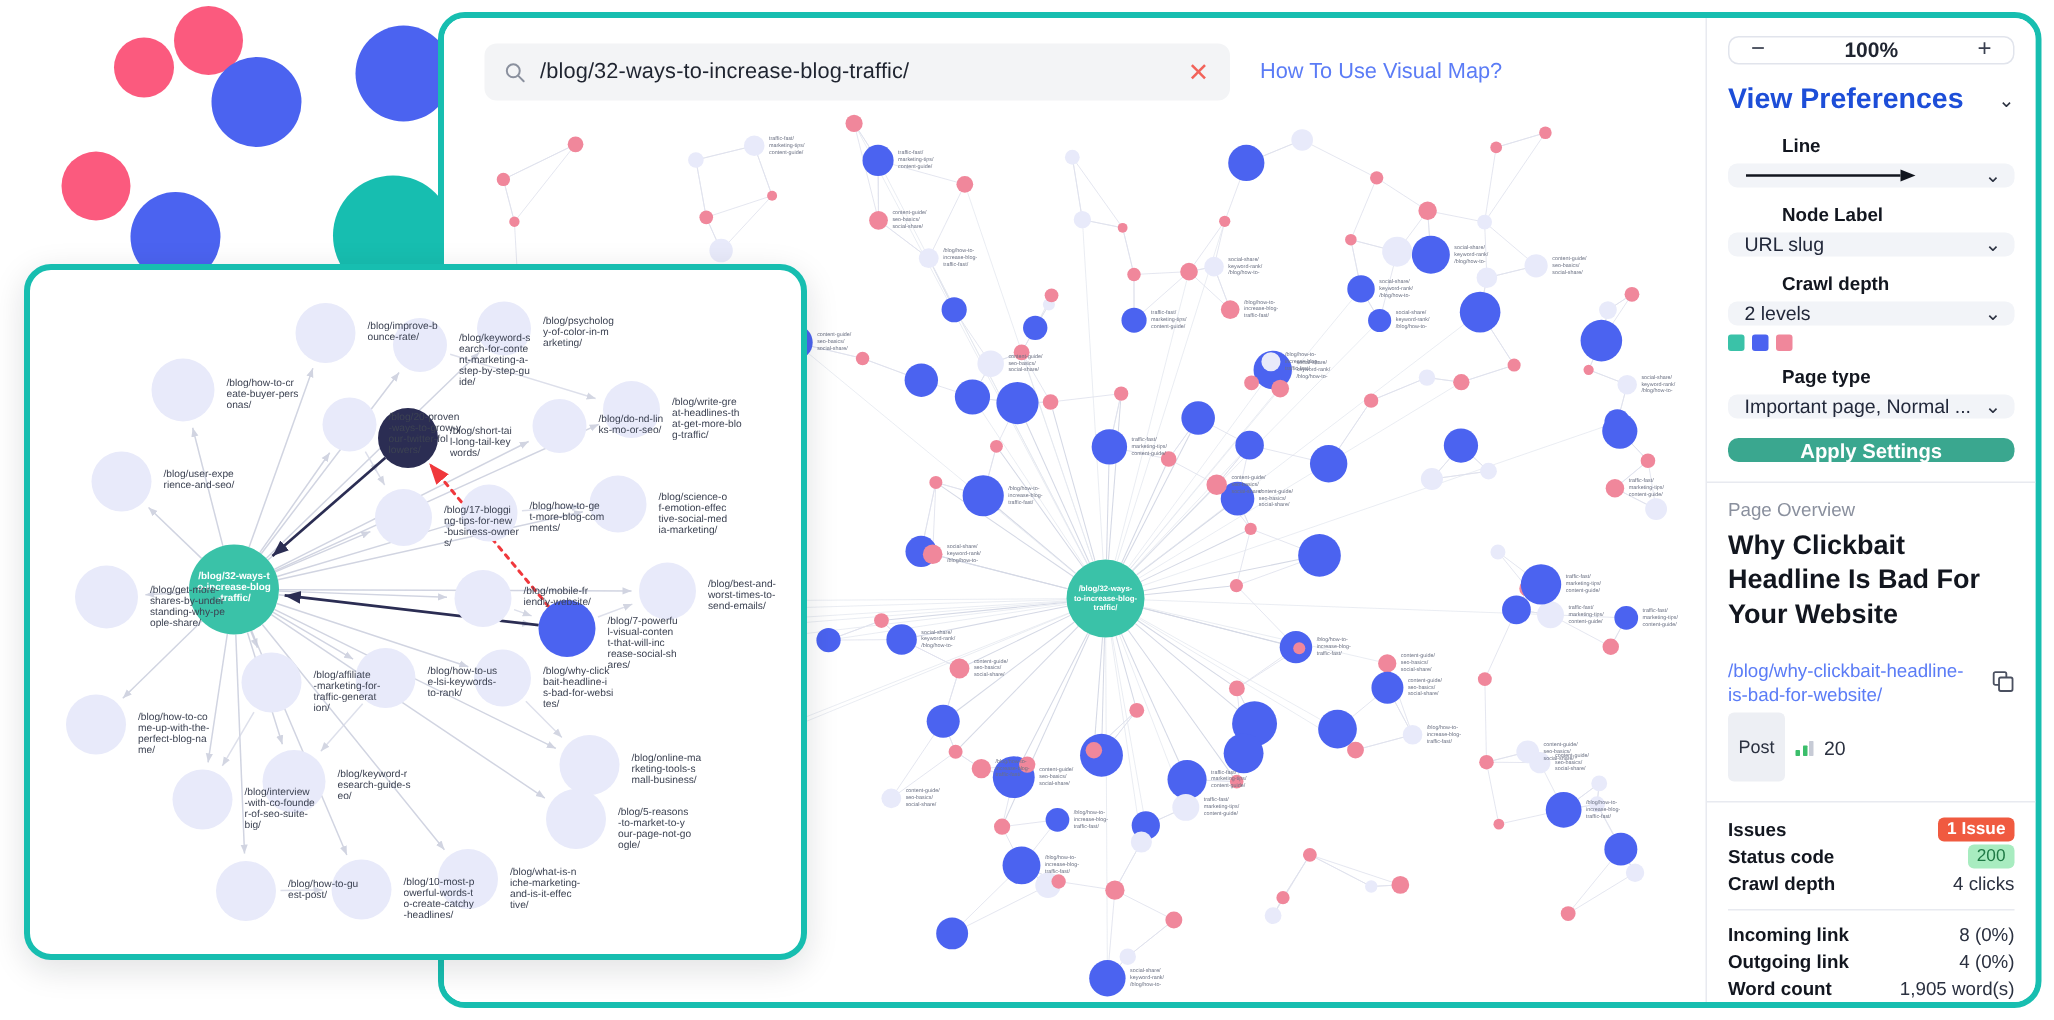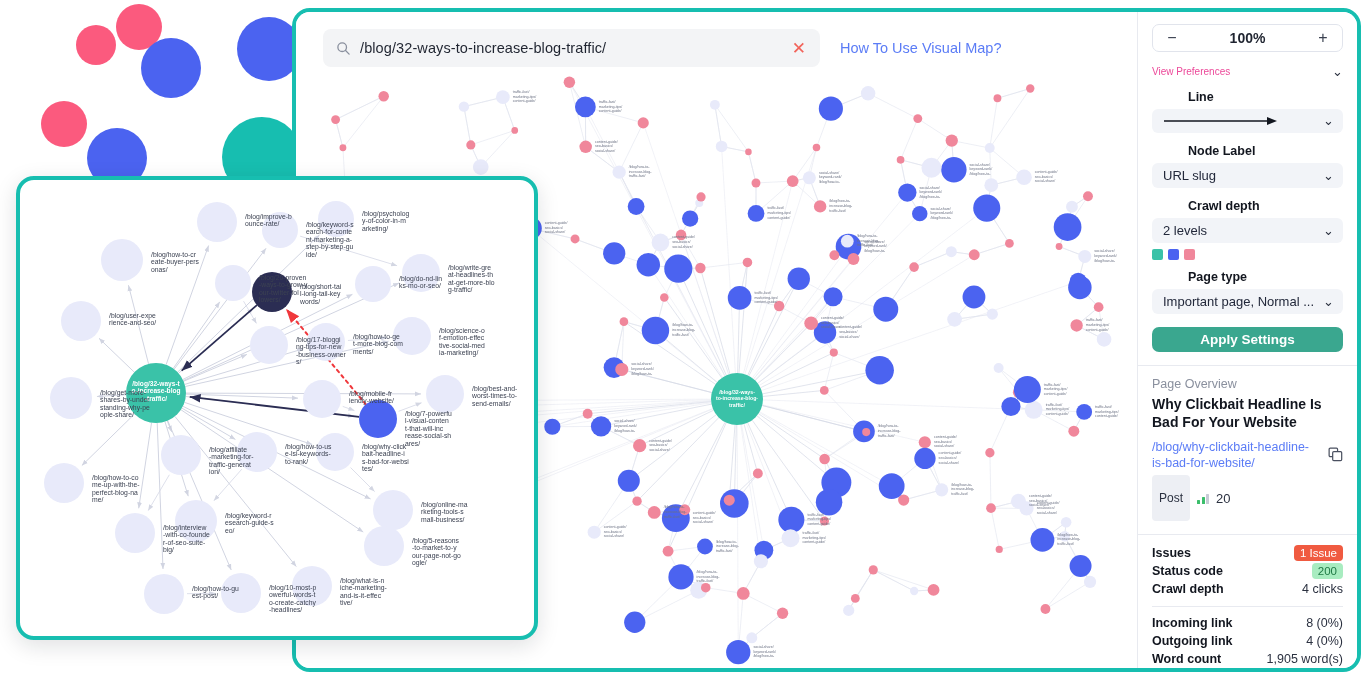--- a/index.html
+++ b/index.html
@@ -53,21 +53,21 @@
   }
   .zoom-ctl {
     display: flex; align-items: center; justify-content: space-between;
     border: 1px solid #E1E4EC; border-radius: 7px; height: 33px; padding: 0 12px;
     margin-bottom: 13px;
   }
   .zoom-ctl .sym { font-size: 16px; color: #3A4050; cursor: pointer; line-height: 1; width: 14px; text-align: center; }
   .zoom-ctl .lvl { font-size: 14px; color: #1F2430; font-weight: 700; }
 
   .sec-head { display: flex; align-items: center; justify-content: space-between; margin-bottom: 12px; }
-  .sec-head .t { font-size: 10px; font-weight: 400; color: #ec4899; }
+  .sec-head .t { font-size: 19px; font-weight: 700; color: #1d4ed8; }
 
   .field-label { font-size: 12.5px; font-weight: 700; color: #12161F; margin-bottom: 5px; padding-left: 36px; }
   .field {
     background: #F2F4F8; border-radius: 6px; height: 30px;
     display: flex; align-items: center; justify-content: space-between;
     padding: 0 9px 0 11px; margin-bottom: 11px; cursor: pointer;
   }
   .field .fv { font-size: 13px; color: #22283A; white-space: nowrap; overflow: hidden; text-overflow: ellipsis; }
   .chev-lg { color: #2B3140; font-size: 13px; line-height: 1; }
 
@@ -79,35 +79,35 @@
   #apply-btn {
     background: #3AA78F; color: #fff; border: none; border-radius: 7px;
     height: 31px; font-size: 13.5px; font-weight: 700; width: 100%;
     cursor: pointer; font-family: inherit; margin-top: 2px;
   }
 
   .side-divider { height: 1px; background: #E8EAF0; margin: 13px -14px 0 -14px; }
 
   #overview { padding-top: 11px; }
   .ov-kicker { font-size: 12.5px; color: #8A909E; margin-bottom: 5px; }
-  .ov-title { font-size: 14px; font-weight: 700; color: #12161F; line-height: 1.28; margin-bottom: 7px; }
+  .ov-title { font-size: 18px; font-weight: 700; color: #12161F; line-height: 1.28; margin-bottom: 18px; }
   .ov-url-row { display: flex; align-items: flex-start; gap: 8px; margin-bottom: 4px; }
   .ov-url { font-size: 12.5px; color: #5B7CF6; line-height: 1.3; flex: 1; cursor: pointer; }
   .copy-ic { flex: 0 0 auto; margin-top: 8px; cursor: pointer; }
   .ov-meta { display: flex; align-items: center; gap: 7px; }
   .pill-post { background: #EDEFF4; color: #2B3140; font-size: 12px; border-radius: 4px; padding: 16px 7px; }
   .bars { display: inline-flex; align-items: flex-end; gap: 1.5px; height: 11px; }
   .bars i { width: 3px; background: #3BBE6B; display: block; border-radius: .5px; }
   .ov-num { font-size: 13px; color: #2B3140; }
 
   .stats { padding-top: 9px; }
   .srow { display: flex; align-items: center; justify-content: space-between; height: 18px; }
   .skey { font-size: 12.5px; font-weight: 700; color: #12161F; }
   .sval { font-size: 12.5px; color: #2B3140; }
-  .badge-issue { background: #F05A40; color: #fff; font-size: 11.5px; border-radius: 4px; padding: 2px 6px; font-weight: 400; }
+  .badge-issue { background: #F05A40; color: #fff; font-size: 11.5px; border-radius: 4px; padding: 2px 6px; font-weight: 700; }
   .badge-200 { background: #A8ECC0; color: #1F7A45; font-size: 11.5px; border-radius: 4px; padding: 2px 6px; }
   .stats-div { height: 1px; background: #E8EAF0; margin: 8px 0 7px 0; }
 
   
   #inset-window {
     position: absolute; left: 16px; top: 176px; width: 522px; height: 464px;
     background: #ffffff; border: 4px solid #17BEB0; border-radius: 18px;
     overflow: hidden; z-index: 30;
     box-shadow: 0 6px 22px rgba(18,22,31,.13);
   }

